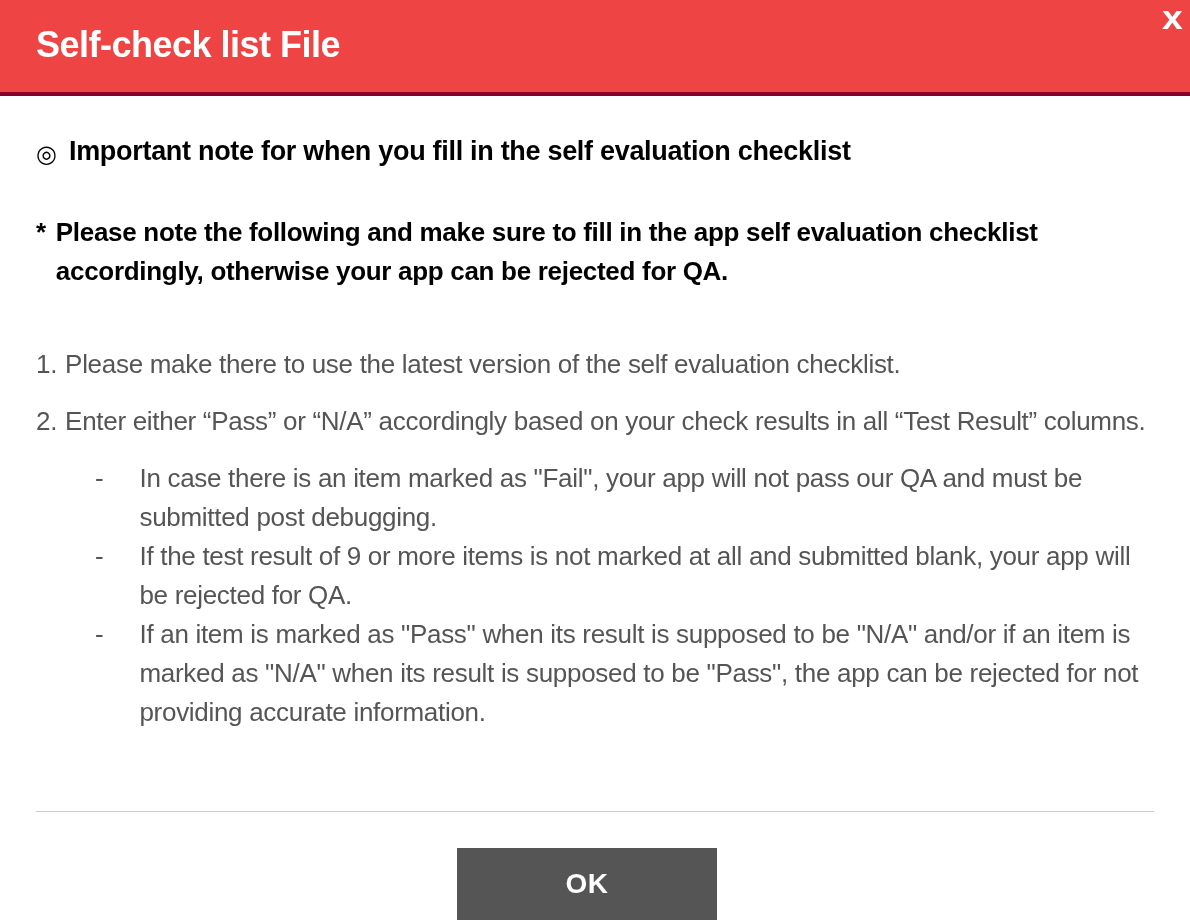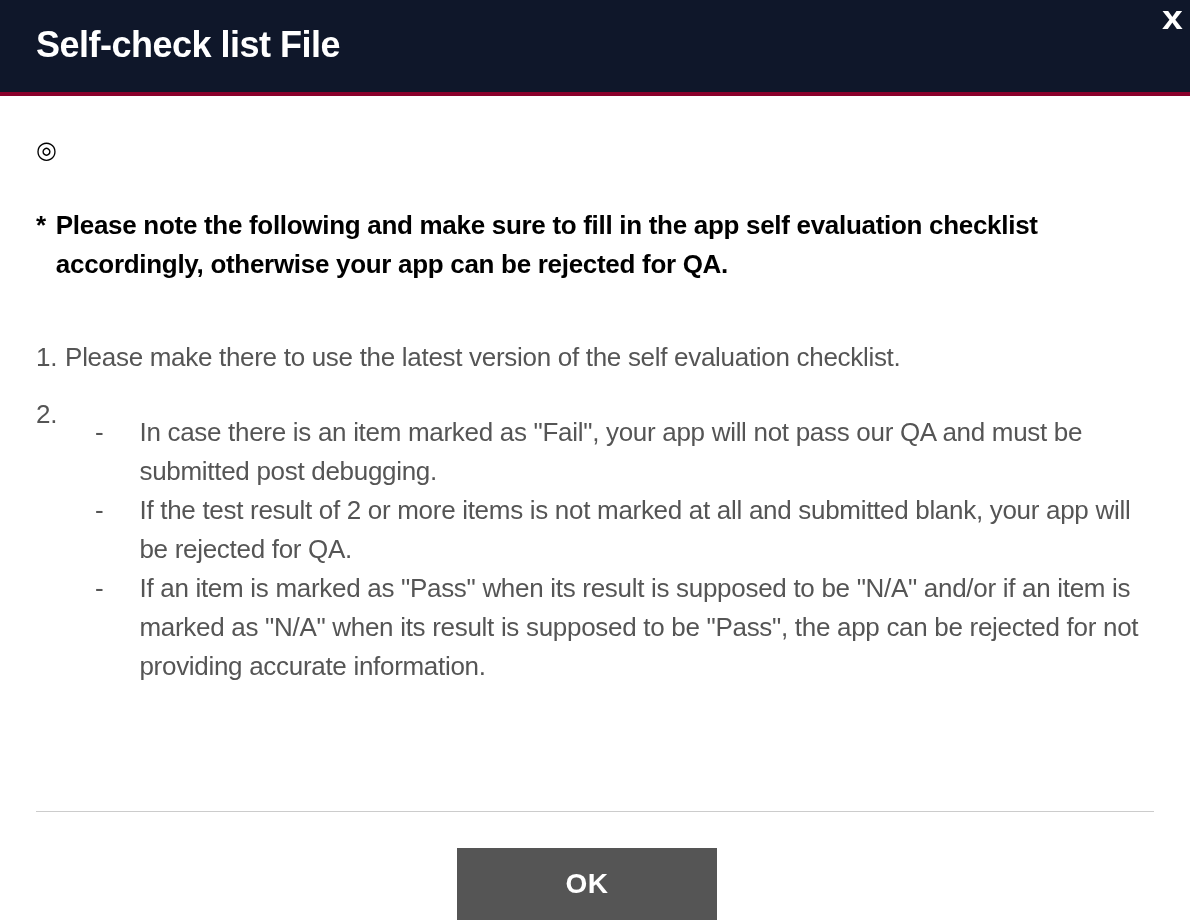--- a/index.html
+++ b/index.html
@@ -14,21 +14,21 @@
       height: 920px;
       overflow: hidden;
     }
     .dialog {
       width: 100%;
       height: 100%;
       display: flex;
       flex-direction: column;
     }
     .header {
-      background: #0f172a;
+      background: #ef4444;
       color: #ffffff;
       padding: 24px 36px 26px 36px;
       position: relative;
       border-bottom: 4px solid #8a002b;
     }
     .header-title {
       font-size: 36px;
       font-weight: bold;
       letter-spacing: -0.5px;
     }
@@ -143,44 +143,46 @@
 
 <div class="dialog">
   <div class="header">
     <div class="header-title">Self-check list File</div>
     <div class="close-btn">x</div>
   </div>
 
   <div class="content">
     <div class="note-row">
       <span class="bullseye">◎</span>
+      <span class="note-heading">Important note for when you fill in the self evaluation checklist</span>
     </div>
 
     <div class="star-block">
       <span class="star">*</span>
       <span class="star-text">Please note the following and make sure to fill in the app self evaluation checklist accordingly, otherwise your app can be rejected for QA.</span>
     </div>
 
     <div class="list-items">
       <div class="num-item">
         <span class="num">1.</span>
         <span class="num-text">Please make there to use the latest version of the self evaluation checklist.</span>
       </div>
 
       <div class="num-item" style="margin-bottom:0;">
         <span class="num">2.</span>
         <div class="num-text">
+          <span>Enter either “Pass” or “N/A” accordingly based on your check results in all “Test Result” columns.</span>
           <div class="sub-items">
             <div class="sub-item">
               <span class="dash">-</span>
               <span class="sub-text">In case there is an item marked as "Fail", your app will not pass our QA and must be submitted post debugging.</span>
             </div>
             <div class="sub-item">
               <span class="dash">-</span>
-              <span class="sub-text">If the test result of 2 or more items is not marked at all and submitted blank, your app will be rejected for QA.</span>
+              <span class="sub-text">If the test result of 9 or more items is not marked at all and submitted blank, your app will be rejected for QA.</span>
             </div>
             <div class="sub-item">
               <span class="dash">-</span>
               <span class="sub-text">If an item is marked as "Pass" when its result is supposed to be "N/A" and/or if an item is marked as "N/A" when its result is supposed to be "Pass", the app can be rejected for not providing accurate information.</span>
             </div>
           </div>
         </div>
       </div>
     </div>
   </div>

